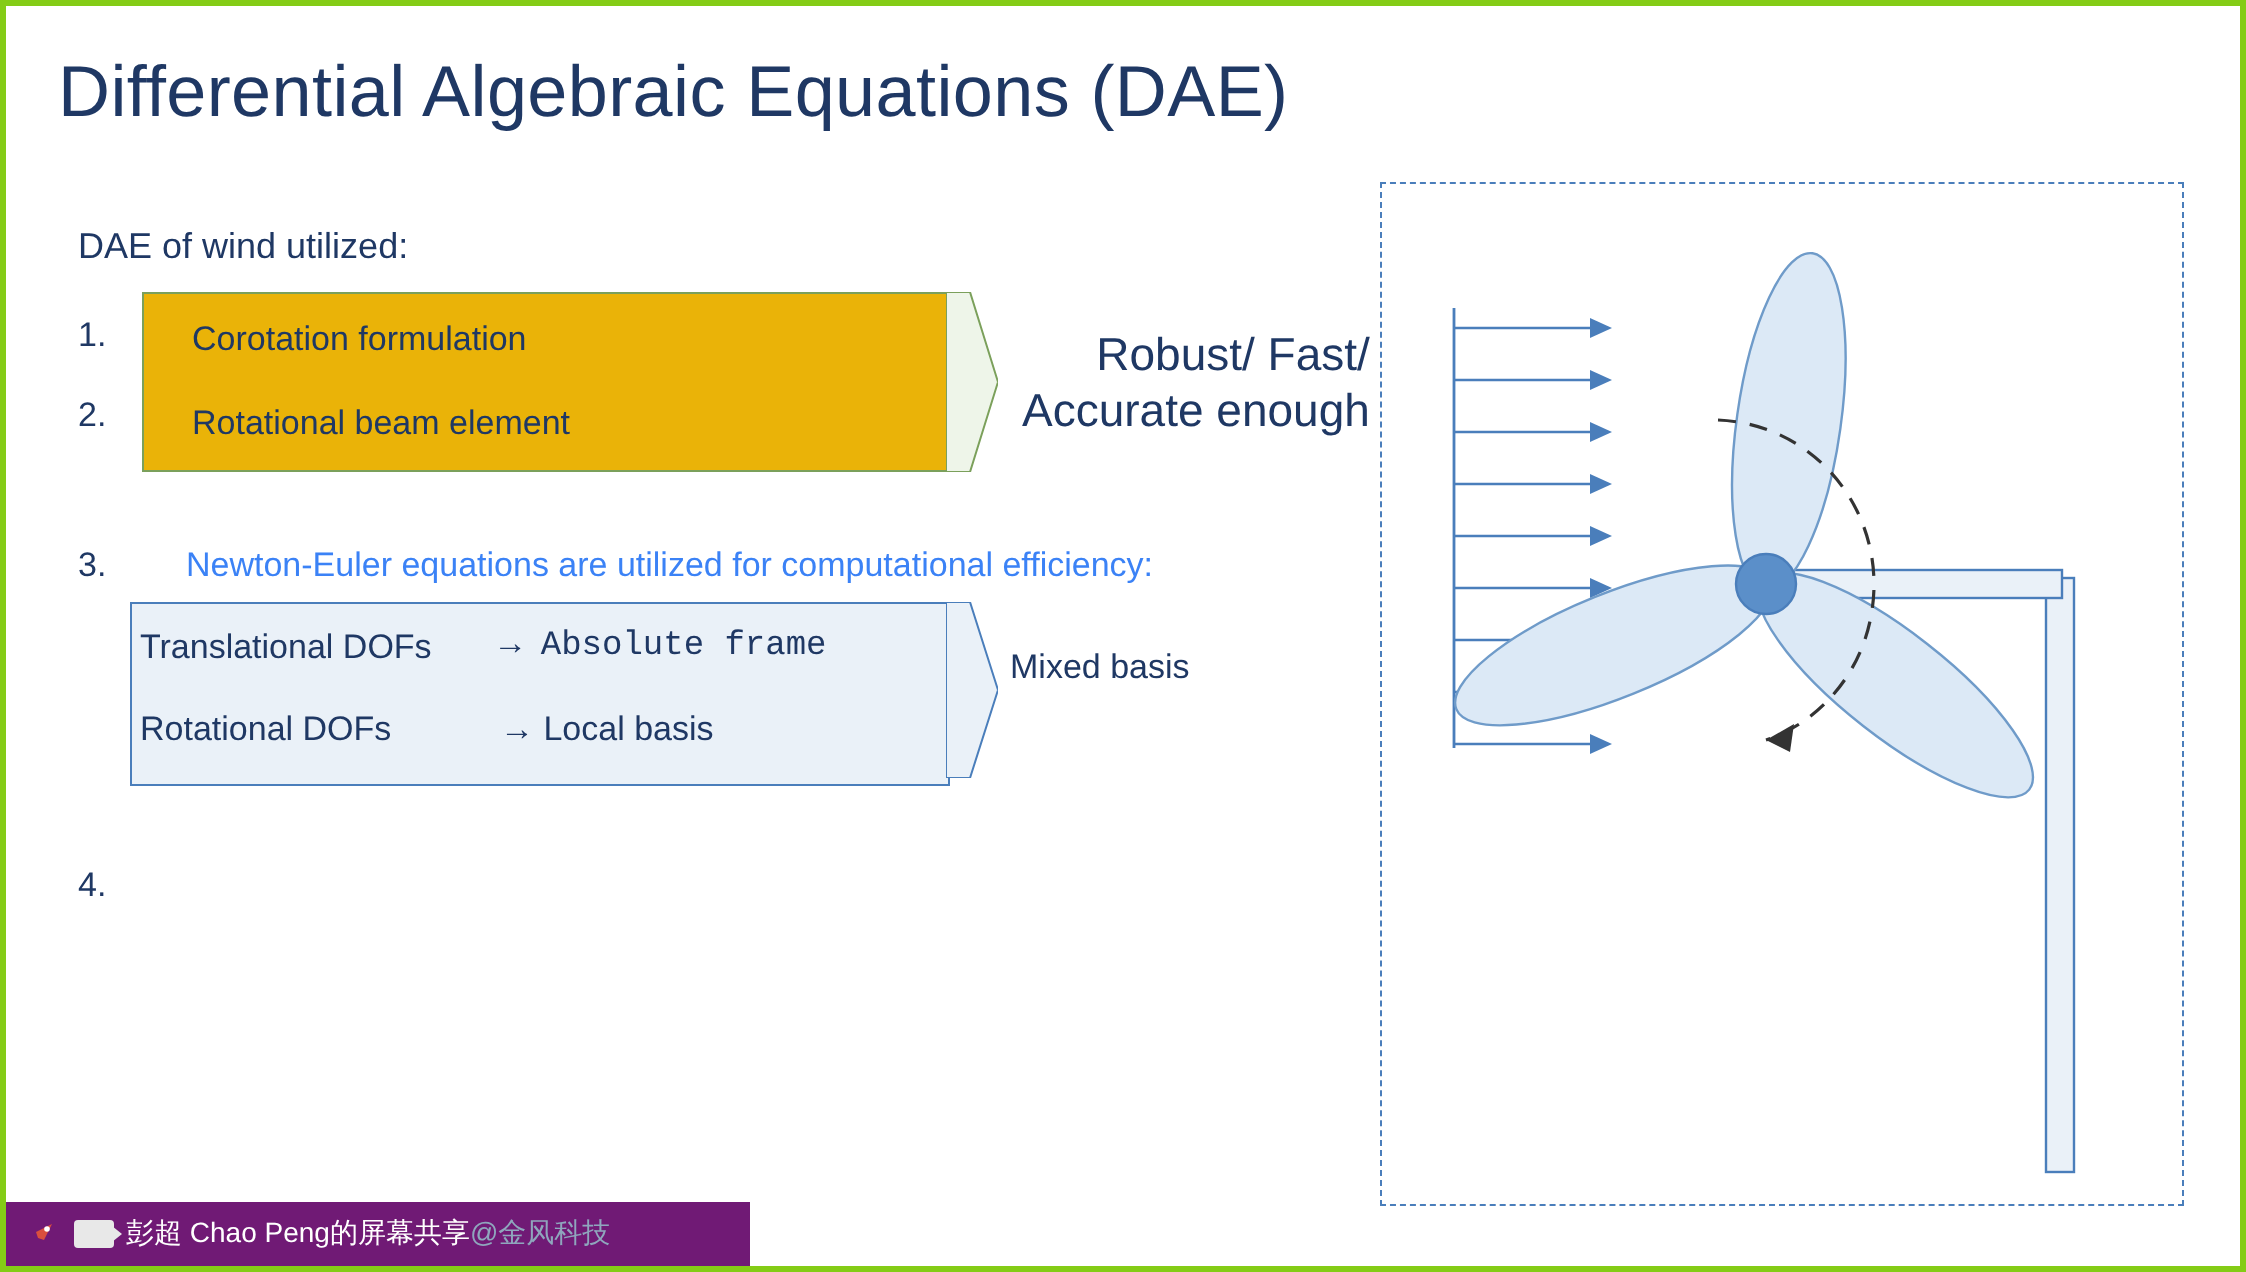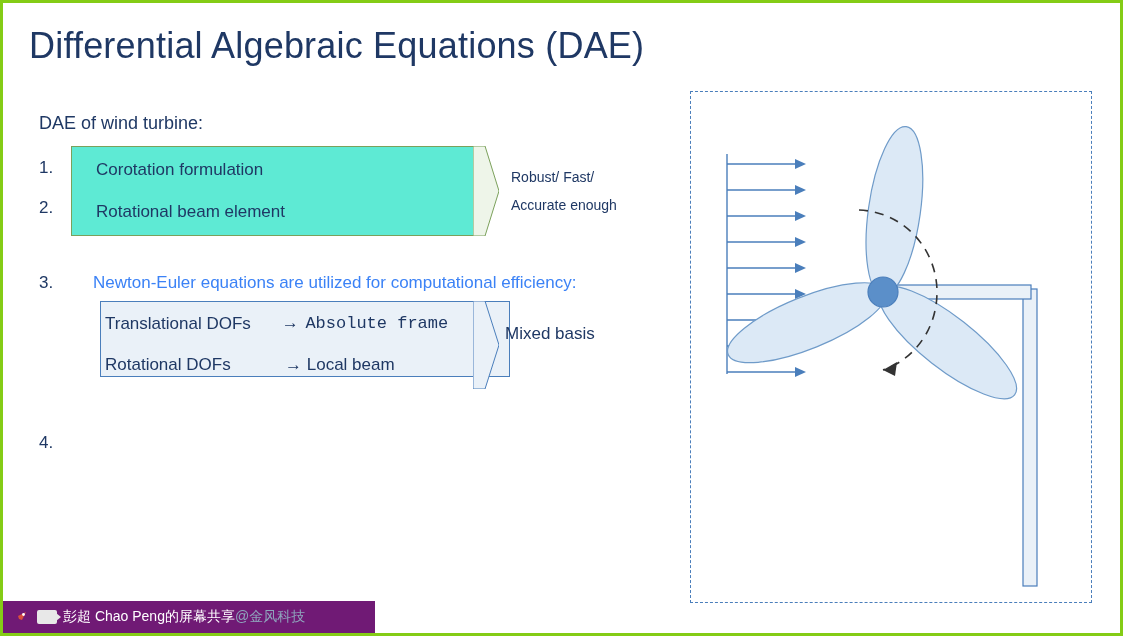--- a/index.html
+++ b/index.html
@@ -48,21 +48,21 @@
     color: #1f3864;
   }
 
   
   .greenbox {
     position: absolute;
     left: 68px;
     top: 143px;
     width: 404px;
     height: 90px;
-    background: #5eead4;
+    background: #eab308;
     border: 1px solid #7ba05b;
     box-sizing: border-box;
   }
   .greenbox .line {
     position: absolute;
     left: 24px;
     font-size: 17px;
     color: #1f3864;
     white-space: nowrap;
   }
@@ -82,45 +82,45 @@
     left: 470px;
     top: 298px;
     width: 26px;
     height: 88px;
   }
 
   .robust {
     position: absolute;
     left: 508px;
     top: 160px;
-    font-size: 14px;
+    font-size: 23px;
     color: #1f3864;
     line-height: 28px;
+    text-align: right;
   }
 
   .item3 {
     position: absolute;
     left: 90px;
     top: 270px;
     font-size: 17px;
     color: #3b82f6;
     white-space: nowrap;
   }
 
   
   .bluebox {
     position: absolute;
     left: 62px;
     top: 298px;
     width: 410px;
-    height: 76px;
+    height: 92px;
     background: #eaf1f8;
     border: 1px solid #4a7ebb;
     box-sizing: border-box;
-    margin-left: 35px;
   }
   .bluebox .row {
     position: absolute;
     font-size: 17px;
     color: #1f3864;
     white-space: nowrap;
   }
   .bluebox .r1 { left: 4px; top: 12px; }
   .bluebox .r2 { left: 4px; top: 53px; }
   .bluebox .r1b { left: 184px; top: 12px; font-family: Liberation Mono, monospace; }
@@ -201,21 +201,21 @@
     border-bottom: 4px solid transparent;
   }
 </style>
 </head>
 <body>
 
 <div class="slide">
 
   <div class="title">Differential Algebraic Equations (DAE)</div>
 
-  <div class="subtitle">DAE of wind turbine:</div>
+  <div class="subtitle">DAE of wind utilized:</div>
 
   <div class="num" style="left:36px; top:155px;">1.</div>
   <div class="num" style="left:36px; top:195px;">2.</div>
   <div class="num" style="left:36px; top:270px;">3.</div>
   <div class="num" style="left:36px; top:430px;">4.</div>
 
   <div class="greenbox">
     <div class="line l1">Corotation formulation</div>
     <div class="line l2">Rotational beam element</div>
   </div>
@@ -230,21 +230,21 @@
     <div>Robust/ Fast/</div>
     <div>Accurate enough</div>
   </div>
 
   <div class="item3">Newton-Euler equations are utilized for computational efficiency:</div>
 
   <div class="bluebox">
     <div class="row r1">Translational DOFs</div>
     <div class="row r1b">→ Absolute frame</div>
     <div class="row r2">Rotational DOFs</div>
-    <div class="row r2b">→ Local beam</div>
+    <div class="row r2b">→ Local basis</div>
   </div>
 
   <div class="arrow2">
     <svg width="26" height="88" viewBox="0 0 26 88">
       <path d="M0,0 L12,0 L26,44 L12,88 L0,88 Z" fill="#eaf1f8" stroke="#4a7ebb" stroke-width="1"></path>
     </svg>
   </div>
 
   <div class="mixed">Mixed basis</div>
 

